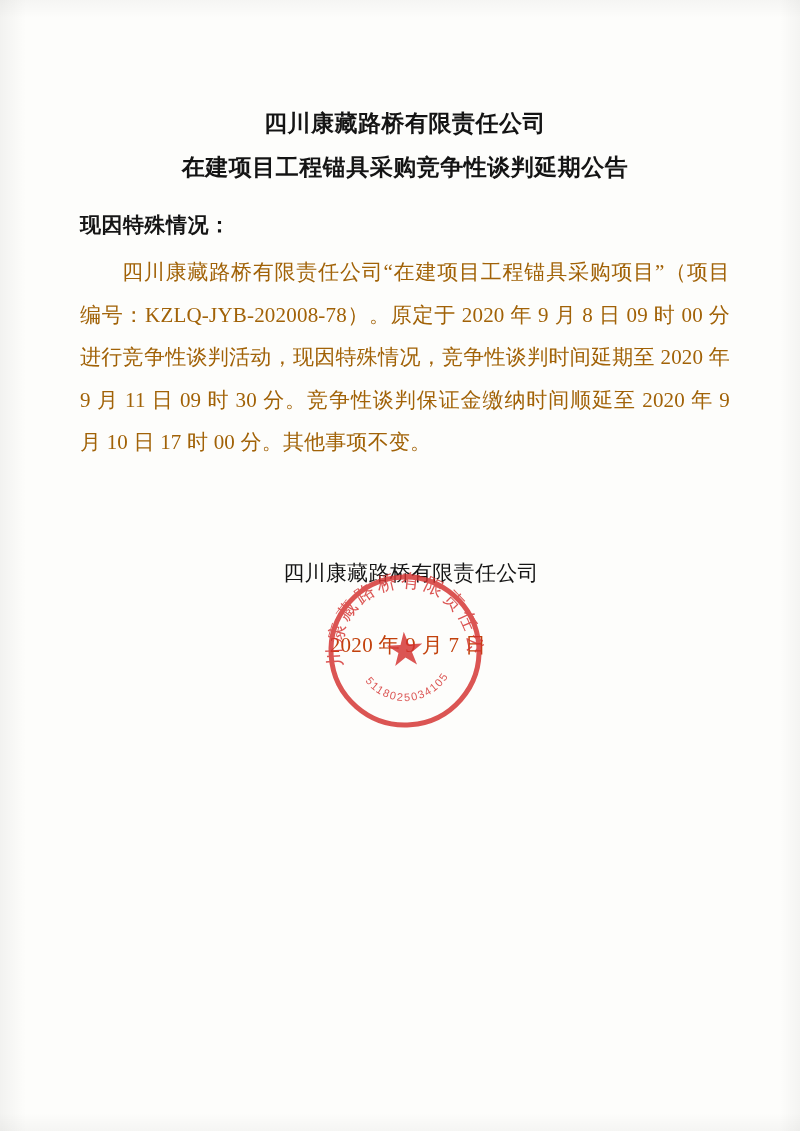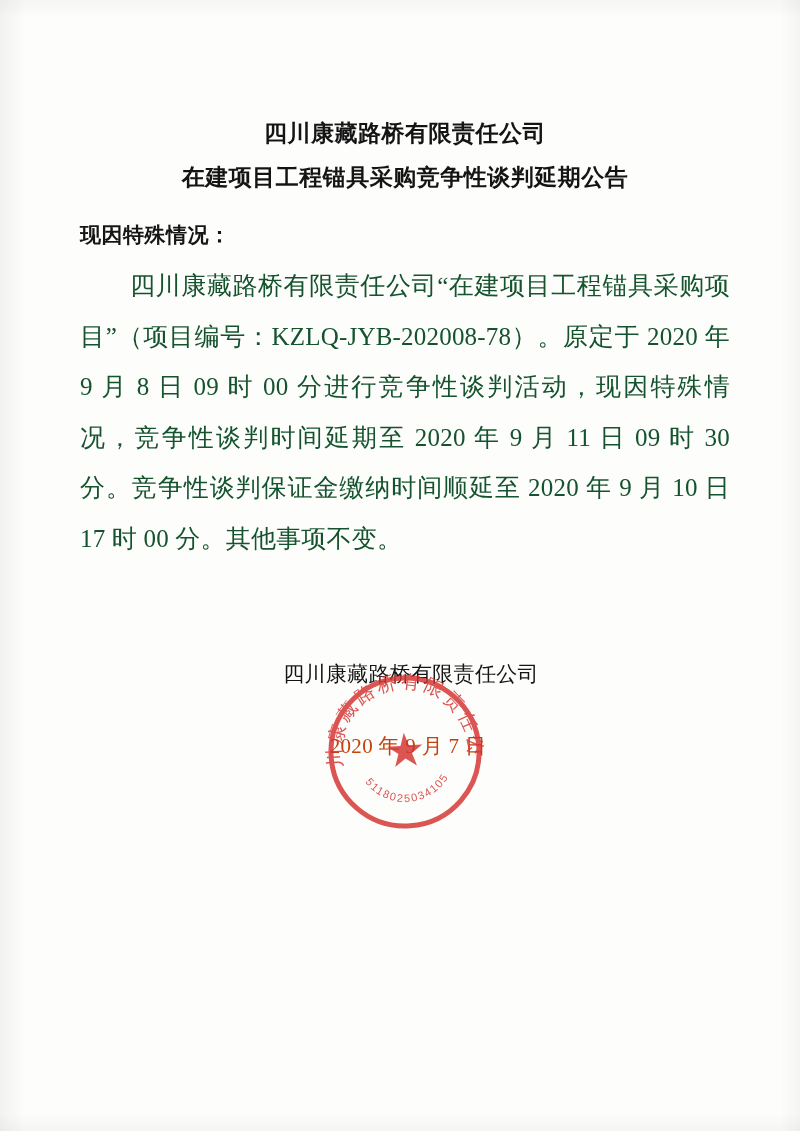--- a/index.html
+++ b/index.html
@@ -28,21 +28,21 @@
     background:
       linear-gradient(to right, rgba(0,0,0,0.045) 0px, rgba(0,0,0,0.0) 26px),
       linear-gradient(to left, rgba(0,0,0,0.035) 0px, rgba(0,0,0,0.0) 20px),
       linear-gradient(to bottom, rgba(0,0,0,0.03) 0px, rgba(0,0,0,0.0) 18px),
       linear-gradient(to top, rgba(0,0,0,0.03) 0px, rgba(0,0,0,0.0) 18px);
     pointer-events: none;
   }
   .content {
     position: absolute;
     left: 80px;
-    top: 112px;
+    top: 102px;
     width: 650px;
   }
   .title-block {
     text-align: center;
   }
   .title-line {
     font-weight: bold;
     font-size: 23px;
     letter-spacing: 0.5px;
     color: #141414;
@@ -53,23 +53,23 @@
   }
   .salutation {
     margin-top: 22px;
     font-size: 21px;
     font-weight: bold;
     color: #151515;
     letter-spacing: 0.5px;
   }
   .body-para {
     margin-top: 12px;
-    font-size: 25px;
+    font-size: 21px;
     line-height: 2.02;
-    color: #14532d;
+    color: #a16207;
     text-align: justify;
     text-indent: 2em;
     letter-spacing: 0.2px;
   }
   .signature {
     margin-top: 96px;
     text-align: center;
     position: relative;
   }
   .sign-company {

